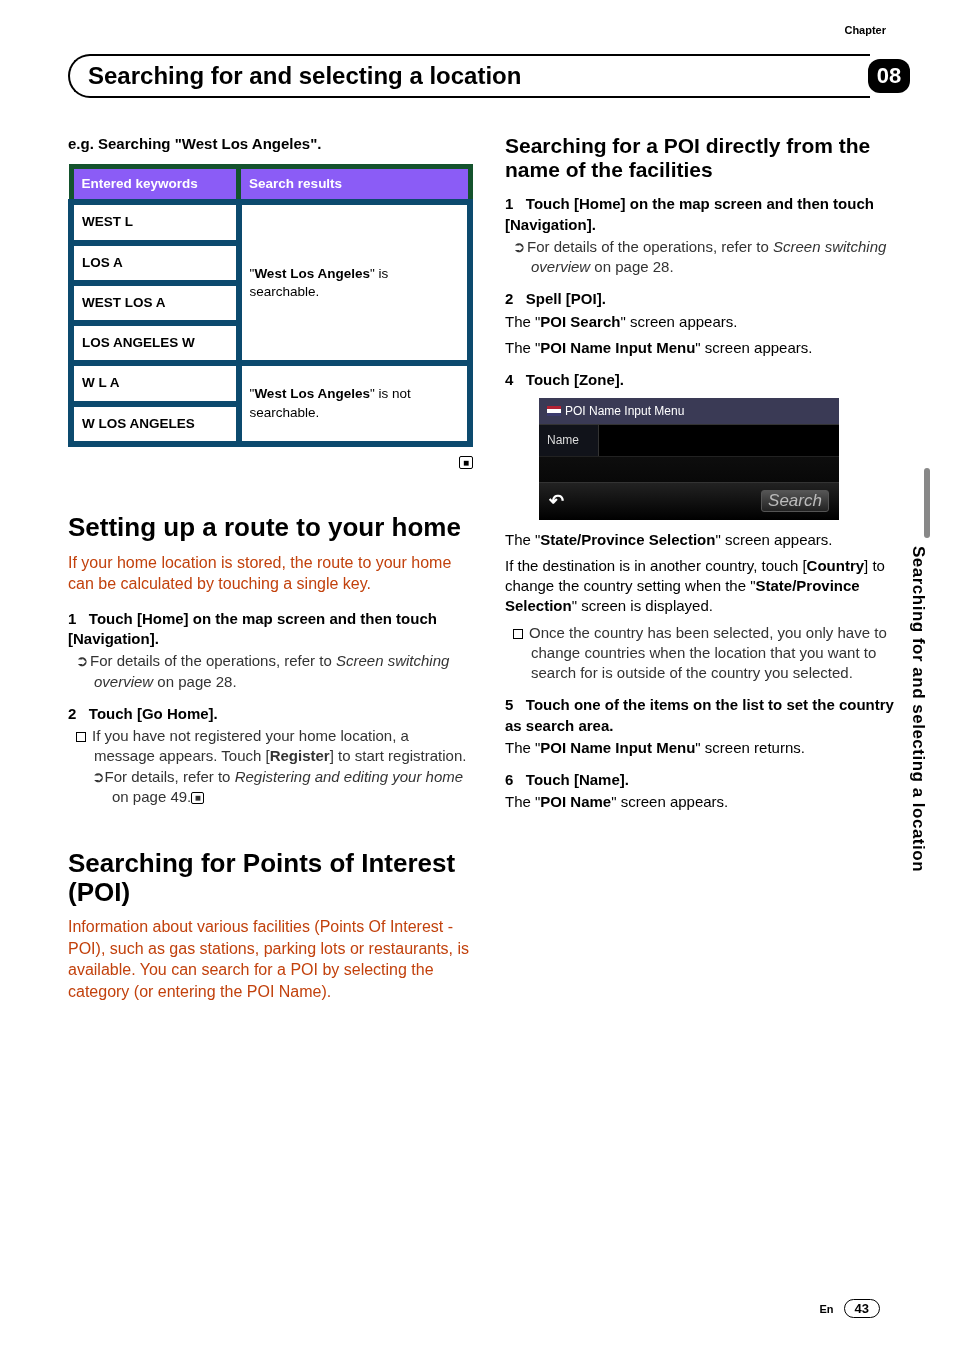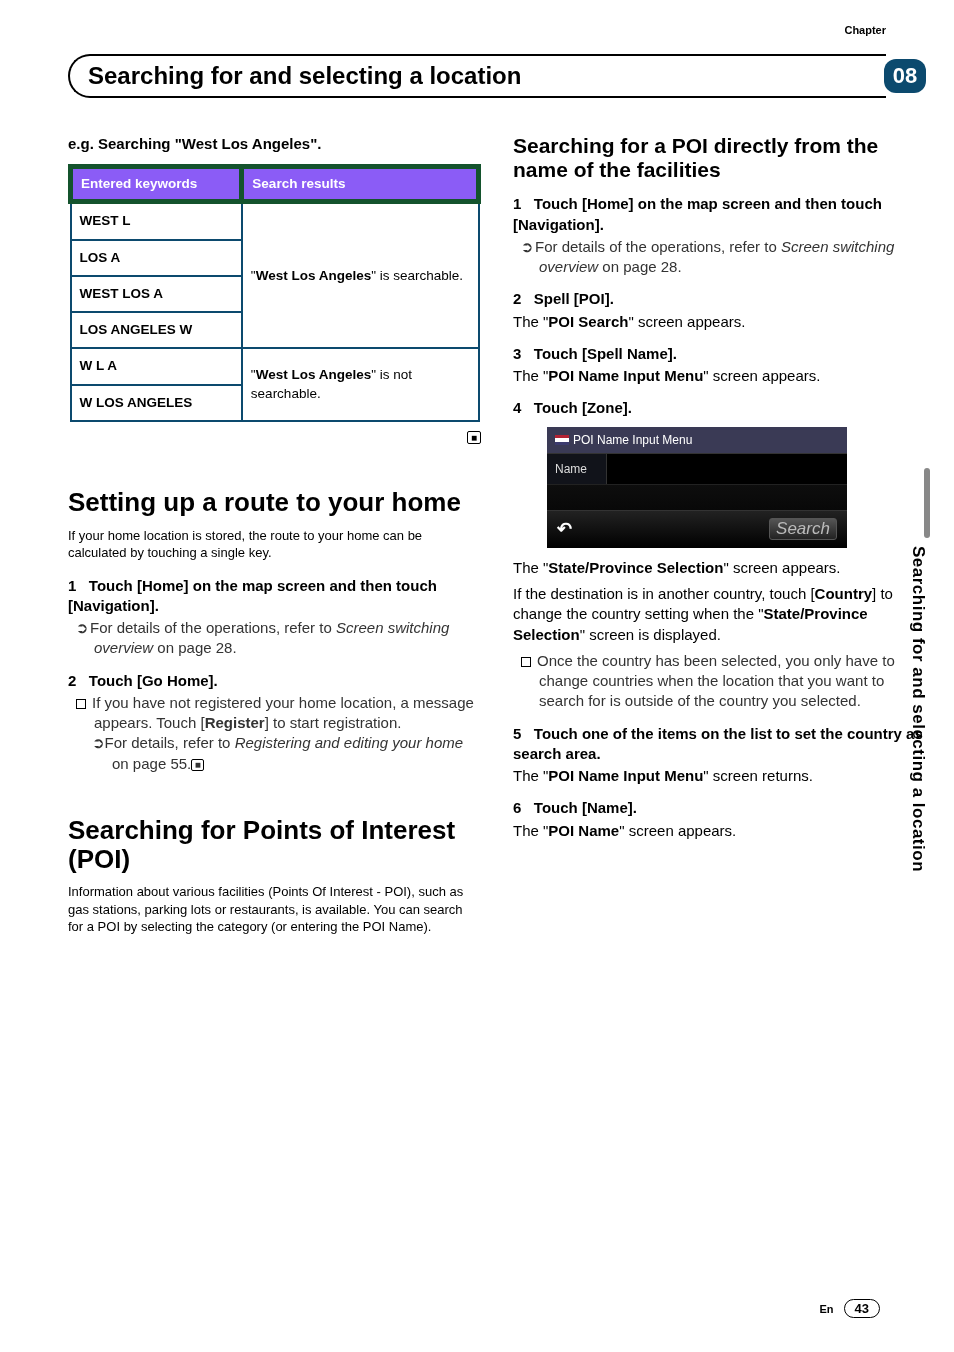--- a/index.html
+++ b/index.html
@@ -1,34 +1,34 @@
 <!DOCTYPE html>
 <html><head>
 <meta charset="utf-8">
 <style>
   * { box-sizing: border-box; margin: 0; padding: 0; }
   html, body { width: 954px; height: 1352px; background: #fff; font-family: Arial, Helvetica, sans-serif; color: #000; }
-  .page { position: relative; width: 954px; height: 1352px; padding: 30px 28px 40px 68px; border-radius: 7px; }
+  .page { position: relative; width: 954px; height: 1352px; padding: 30px 44px 40px 68px; border-radius: 7px; }
   .top-right { position: absolute; top: 24px; right: 68px; font-size: 11px; font-weight: bold; }
   .title-row { display: flex; align-items: center; margin-top: 24px; }
   .title-box { flex: 1; border: 2px solid #000; border-radius: 22px; height: 44px; display: flex; align-items: center; padding-left: 18px; border-right: none; border-top-right-radius: 0; border-bottom-right-radius: 0; }
   .title-text { font-weight: bold; font-size: 24px; }
-  .chapter-badge { background: #0c4a6e; color: #fff; font-weight: bold; font-size: 22px; border-radius: 12px; width: 42px; height: 34px; display: flex; align-items: center; justify-content: center; margin-left: -2px; }
+  .chapter-badge { background: #000000; color: #fff; font-weight: bold; font-size: 22px; border-radius: 12px; width: 42px; height: 34px; display: flex; align-items: center; justify-content: center; margin-left: -2px; }
   .columns { display: flex; gap: 32px; margin-top: 36px; }
   .col { flex: 1; font-size: 14.5px; line-height: 1.35; }
   .bold { font-weight: bold; margin-top: 24px; }
   .col-left-h { font-weight: bold; font-size: 15px; margin-bottom: 10px; }
   table.kw { width: 100%; border-collapse: collapse; font-size: 13.5px; margin-top: 3px; }
   table.kw th { text-align: left; font-weight: bold; color: #fff; background: #8b5cf6; padding: 6px 8px; border: 5px solid #14532d; }
-  table.kw td { padding: 8px 8px; border: 2px solid #0c4a6e; vertical-align: middle; }
+  table.kw td { padding: 8px 8px; border: 6px solid #0c4a6e; vertical-align: middle; }
   table.kw td.kwcell { font-weight: bold; width: 42%; }
   .endmark { text-align: right; margin-top: 4px; font-size: 15px; }
   .endmark span { display:inline-block; border:1px solid #000; width:14px; height:13px; line-height:11px; font-size:10px; text-align:center; border-radius:2px;}
   h2.section { font-weight: 900; font-size: 26px; line-height: 1.1; margin-top: 42px; margin-bottom: 10px; }
-  .intro { color: #000000; font-size: 13px; line-height: 1.35; margin-bottom: 14px; }
+  .intro { color: #c2410c; font-size: 16px; line-height: 1.35; margin-bottom: 14px; }
   .step { font-size: 15px; margin-top: 12px; margin-bottom: 2px; }
   .stepnum { font-weight: bold; }
   .steptitle { font-weight: bold; }
   .sub { padding-left: 26px; font-size: 15px; color: #333; line-height: 1.35; }
   .sub .ptr { display: inline-block; width: 16px; margin-left: -20px; text-align: center; }
   .sub .box { display:inline-block; width:10px; height:10px; border:1px solid #000; margin-left:-18px; margin-right:6px; vertical-align:middle;}
   .italic { font-style: italic; }
   .subsub { padding-left: 44px; font-size: 15px; color: #333; line-height: 1.35; }
   .col-right h2.subtitle { font-weight: 900; font-size: 21px; line-height: 1.15; margin-bottom: 12px; }
   .after { font-size: 15px; margin-top: 2px; margin-bottom: 6px; }
@@ -98,36 +98,35 @@
     <div class="endmark"><span>■</span></div>
 
     <h2 class="section">Setting up a route to your home</h2>
     <div class="intro">If your home location is stored, the route to your home can be calculated by touching a single key.</div>
 
     <div class="step"><span class="stepnum">1</span>&nbsp;&nbsp;&nbsp;<span class="steptitle">Touch [Home] on the map screen and then touch [Navigation].</span></div>
     <div class="sub"><span class="ptr">➲</span><span>For details of the operations, refer to </span><span class="italic">Screen switching overview</span><span> on page 28.</span></div>
 
     <div class="step"><span class="stepnum">2</span>&nbsp;&nbsp;&nbsp;<span class="steptitle">Touch [Go Home].</span></div>
     <div class="sub"><span class="box"></span><span>If you have not registered your home location, a message appears. Touch [</span><span class="bold">Register</span><span>] to start registration.</span></div>
-    <div class="subsub"><span class="ptr" style="margin-left:-20px;">➲</span><span>For details, refer to </span><span class="italic">Registering and editing your home</span><span> on page 55.</span><span class="inline-end">■</span></div>
+    <div class="subsub"><span class="ptr" style="margin-left:-20px;">➲</span><span>For details, refer to </span><span class="italic">Registering and editing your home</span><span> on page 49.</span><span class="inline-end">■</span></div>
 
     <h2 class="section">Searching for Points of Interest (POI)</h2>
     <div class="intro">Information about various facilities (Points Of Interest - POI), such as gas stations, parking lots or restaurants, is available. You can search for a POI by selecting the category (or entering the POI Name).</div>
   </div>
 
   <div class="col col-right">
     <h2 class="subtitle">Searching for a POI directly from the name of the facilities</h2>
 
     <div class="step" style="margin-top:8px;"><span class="stepnum">1</span>&nbsp;&nbsp;&nbsp;<span class="steptitle">Touch [Home] on the map screen and then touch [Navigation].</span></div>
     <div class="sub"><span class="ptr">➲</span><span>For details of the operations, refer to </span><span class="italic">Screen switching overview</span><span> on page 28.</span></div>
 
     <div class="step"><span class="stepnum">2</span>&nbsp;&nbsp;&nbsp;<span class="steptitle">Spell [POI].</span></div>
     <div class="after"><span>The "</span><span class="bold">POI Search</span><span>" screen appears.</span></div>
 
-    <div class="step"><span class="stepnum">3</span>&nbsp;&nbsp;&nbsp;<span class="steptitle">Touch [Spell Name].</span></div>
     <div class="after"><span>The "</span><span class="bold">POI Name Input Menu</span><span>" screen appears.</span></div>
 
     <div class="step"><span class="stepnum">4</span>&nbsp;&nbsp;&nbsp;<span class="steptitle">Touch [Zone].</span></div>
 
     <div class="ui-shot">
       <div class="ui-bar">
             <span class="ui-flag"></span>
             <span>POI Name Input Menu</span>
           </div>
       <div class="ui-row">

